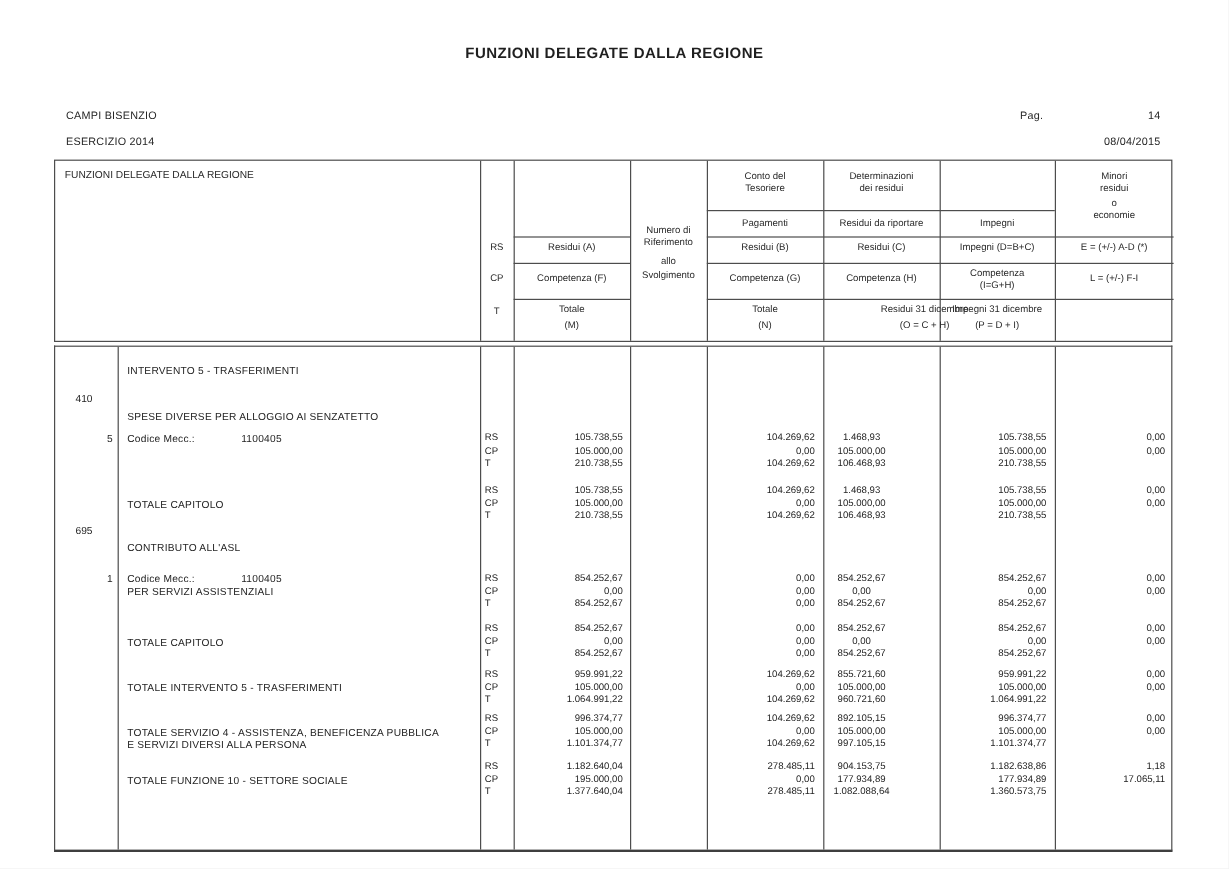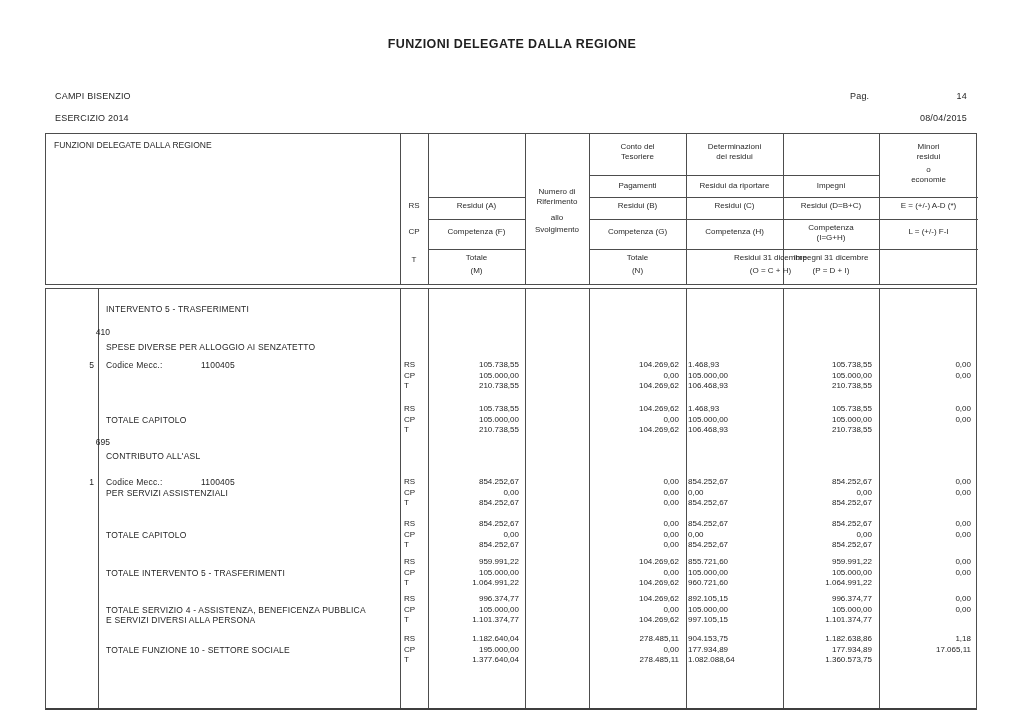--- a/index.html
+++ b/index.html
@@ -29,25 +29,25 @@
   .hc { position:absolute; font-size:8px; line-height:10px; text-align:center; white-space:nowrap; color:#2a2a2a; }
 
   
   .vblock { position:absolute; left:0; width:932px; }
   .cell { position:absolute; top:0; font-size:8px; line-height:10.5px; white-space:nowrap; color:#242424; }
   .num  { left:0; width:48px; text-align:right; font-size:8.5px; }
   .desc { left:60px; width:292px; font-size:8.5px; letter-spacing:.2px; }
   .rct  { left:358px; width:22px; }
   .ca   { left:384px; width:89px; text-align:right; }
   .cb   { left:545px; width:88px; text-align:right; }
-  .cc   { left:642px; width:88px; text-align:left; }
+  .cc   { left:628px; width:88px; text-align:center; }
   .cd   { left:739px; width:87px; text-align:right; }
   .ce   { left:835px; width:90px; text-align:right; }
   .sline { position:absolute; left:60px; font-size:8.5px; letter-spacing:.2px; white-space:nowrap; color:#242424; }
-  .snum  { position:absolute; left:16px; width:48px; text-align:right; font-size:8.5px; white-space:nowrap; color:#242424; }
+  .snum  { position:absolute; left:0; width:48px; text-align:center; font-size:8.5px; white-space:nowrap; color:#242424; }
   .tlabel { position:absolute; left:60px; font-size:8.5px; letter-spacing:.2px; white-space:nowrap; color:#242424; }
   .cl { display:inline-block; width:95px; }
 </style>
 </head>
 <body>
 
 <div class="page">
 
   <div class="doc-title">FUNZIONI DELEGATE DALLA REGIONE</div>
 
@@ -112,21 +112,21 @@
     </div>
     <div class="hc" style="left:640px; width:97px; top:47px;">Residui da riportare</div>
     <div class="hc" style="left:640px; width:97px; top:67px;">Residui (C)</div>
     <div class="hc" style="left:640px; width:97px; top:93px;">Competenza (H)</div>
     <div class="hc" style="left:640px; width:97px; top:119px;margin-left:36px;">
       <div>Residui 31 dicembre</div>
       <div style="margin-top:3px;">(O = C + H)</div>
     </div>
 
     <div class="hc" style="left:737px; width:96px; top:47px;">Impegni</div>
-    <div class="hc" style="left:737px; width:96px; top:67px;">Residui (D=B+C)</div>
+    <div class="hc" style="left:737px; width:96px; top:67px;">Impegni (D=B+C)</div>
     <div class="hc" style="left:737px; width:96px; top:89px;">
       <div>Competenza</div>
       <div>(I=G+H)</div>
     </div>
     <div class="hc" style="left:737px; width:96px; top:119px;">
       <div>Impegni 31 dicembre</div>
       <div style="margin-top:3px;">(P = D + I)</div>
     </div>
 
     <div class="hc" style="left:833px; width:99px; top:8px;">

